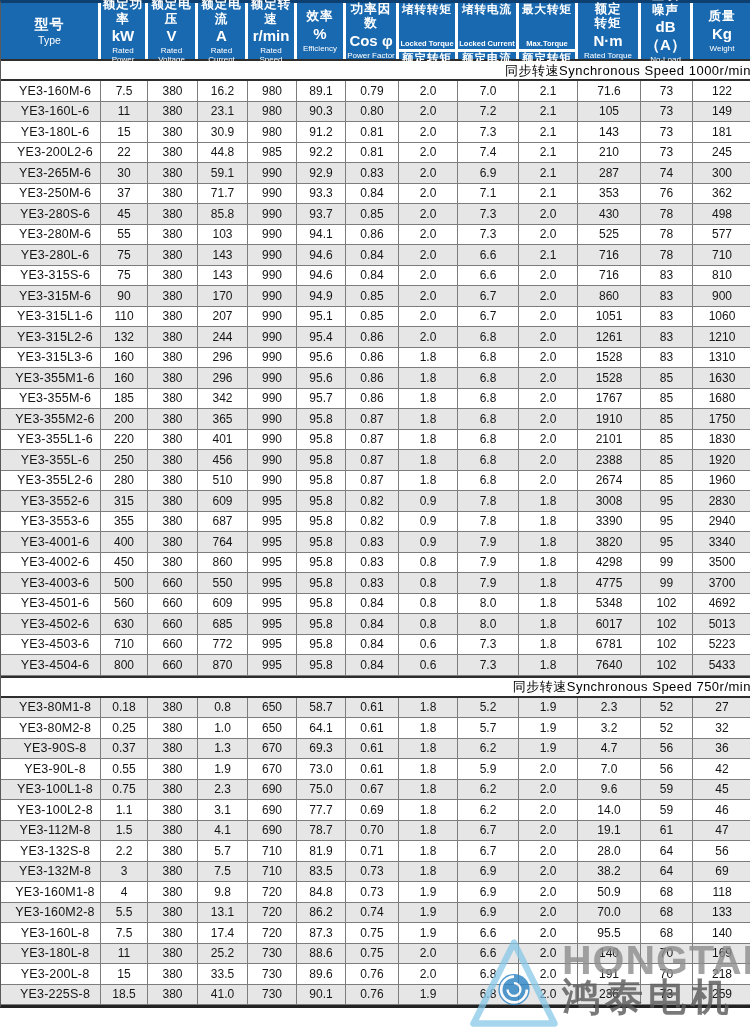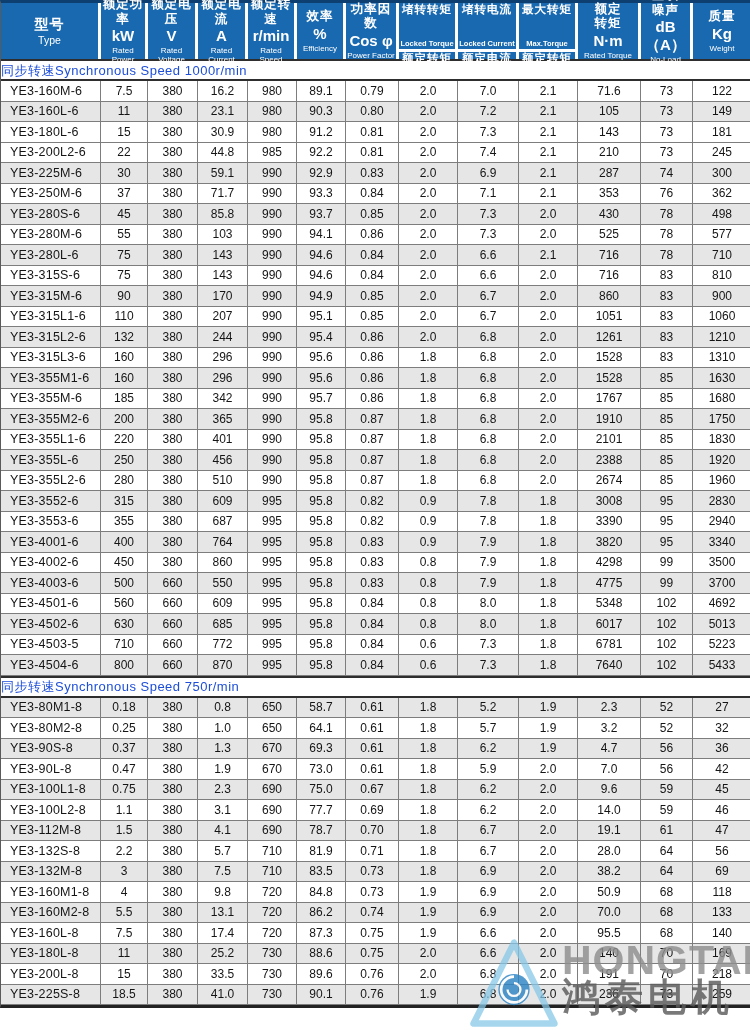--- a/index.html
+++ b/index.html
@@ -47,25 +47,25 @@
     border-right:1px solid #7d7d7d;
     border-bottom:1px solid #7d7d7d;
     height:20.5px;padding:0;
     font-size:12px;color:#151515;
     text-align:center;line-height:1;
     white-space:nowrap;overflow:hidden;
   }
   tbody td:last-child{border-right:none;}
   tbody tr.gray td{background:#e6e6e6;}
   tbody tr.light td{background:#ffffff;}
-  td.type-cell{text-align:left;padding-left:9px;font-size:12.5px;letter-spacing:0.2px;margin-top:20px;}
+  td.type-cell{text-align:center;padding-left:9px;font-size:12.5px;letter-spacing:0.2px;margin-top:20px;}
   tr.section-row td{
     background:#fff;height:22px;
     border-top:2px solid #2e2e2e;border-bottom:2px solid #2e2e2e;
-    font-size:13px;color:#1d4ed8;text-align:left;letter-spacing:0.5px;
+    font-size:13px;color:#000000;text-align:right;letter-spacing:0.5px;
   }
   
   .watermark{
     position:absolute;left:468px;top:938px;
     display:flex;align-items:flex-start;
     opacity:0.82;pointer-events:none;z-index:5;
   }
   .wm-logo{width:92px;height:92px;flex:0 0 auto;}
   .wm-text{margin-left:2px;margin-top:2px;}
   .wm-en{
@@ -266,21 +266,21 @@
         <td>92.2</td>
         <td>0.81</td>
         <td>2.0</td>
         <td>7.4</td>
         <td>2.1</td>
         <td>210</td>
         <td>73</td>
         <td>245</td>
       </tr>
       <tr class="gray">
-        <td class="type-cell">YE3-225M-6</td>
+        <td class="type-cell">YE3-265M-6</td>
         <td>30</td>
         <td>380</td>
         <td>59.1</td>
         <td>990</td>
         <td>92.9</td>
         <td>0.83</td>
         <td>2.0</td>
         <td>6.9</td>
         <td>2.1</td>
         <td>287</td>
@@ -611,21 +611,21 @@
         <td>95.8</td>
         <td>0.84</td>
         <td>0.8</td>
         <td>8.0</td>
         <td>1.8</td>
         <td>6017</td>
         <td>102</td>
         <td>5013</td>
       </tr>
       <tr class="light">
-        <td class="type-cell">YE3-4503-5</td>
+        <td class="type-cell">YE3-4503-6</td>
         <td>710</td>
         <td>660</td>
         <td>772</td>
         <td>995</td>
         <td>95.8</td>
         <td>0.84</td>
         <td>0.6</td>
         <td>7.3</td>
         <td>1.8</td>
         <td>6781</td>
@@ -690,21 +690,21 @@
         <td>0.61</td>
         <td>1.8</td>
         <td>6.2</td>
         <td>1.9</td>
         <td>4.7</td>
         <td>56</td>
         <td>36</td>
       </tr>
       <tr class="light">
         <td class="type-cell">YE3-90L-8</td>
-        <td>0.47</td>
+        <td>0.55</td>
         <td>380</td>
         <td>1.9</td>
         <td>670</td>
         <td>73.0</td>
         <td>0.61</td>
         <td>1.8</td>
         <td>5.9</td>
         <td>2.0</td>
         <td>7.0</td>
         <td>56</td>

